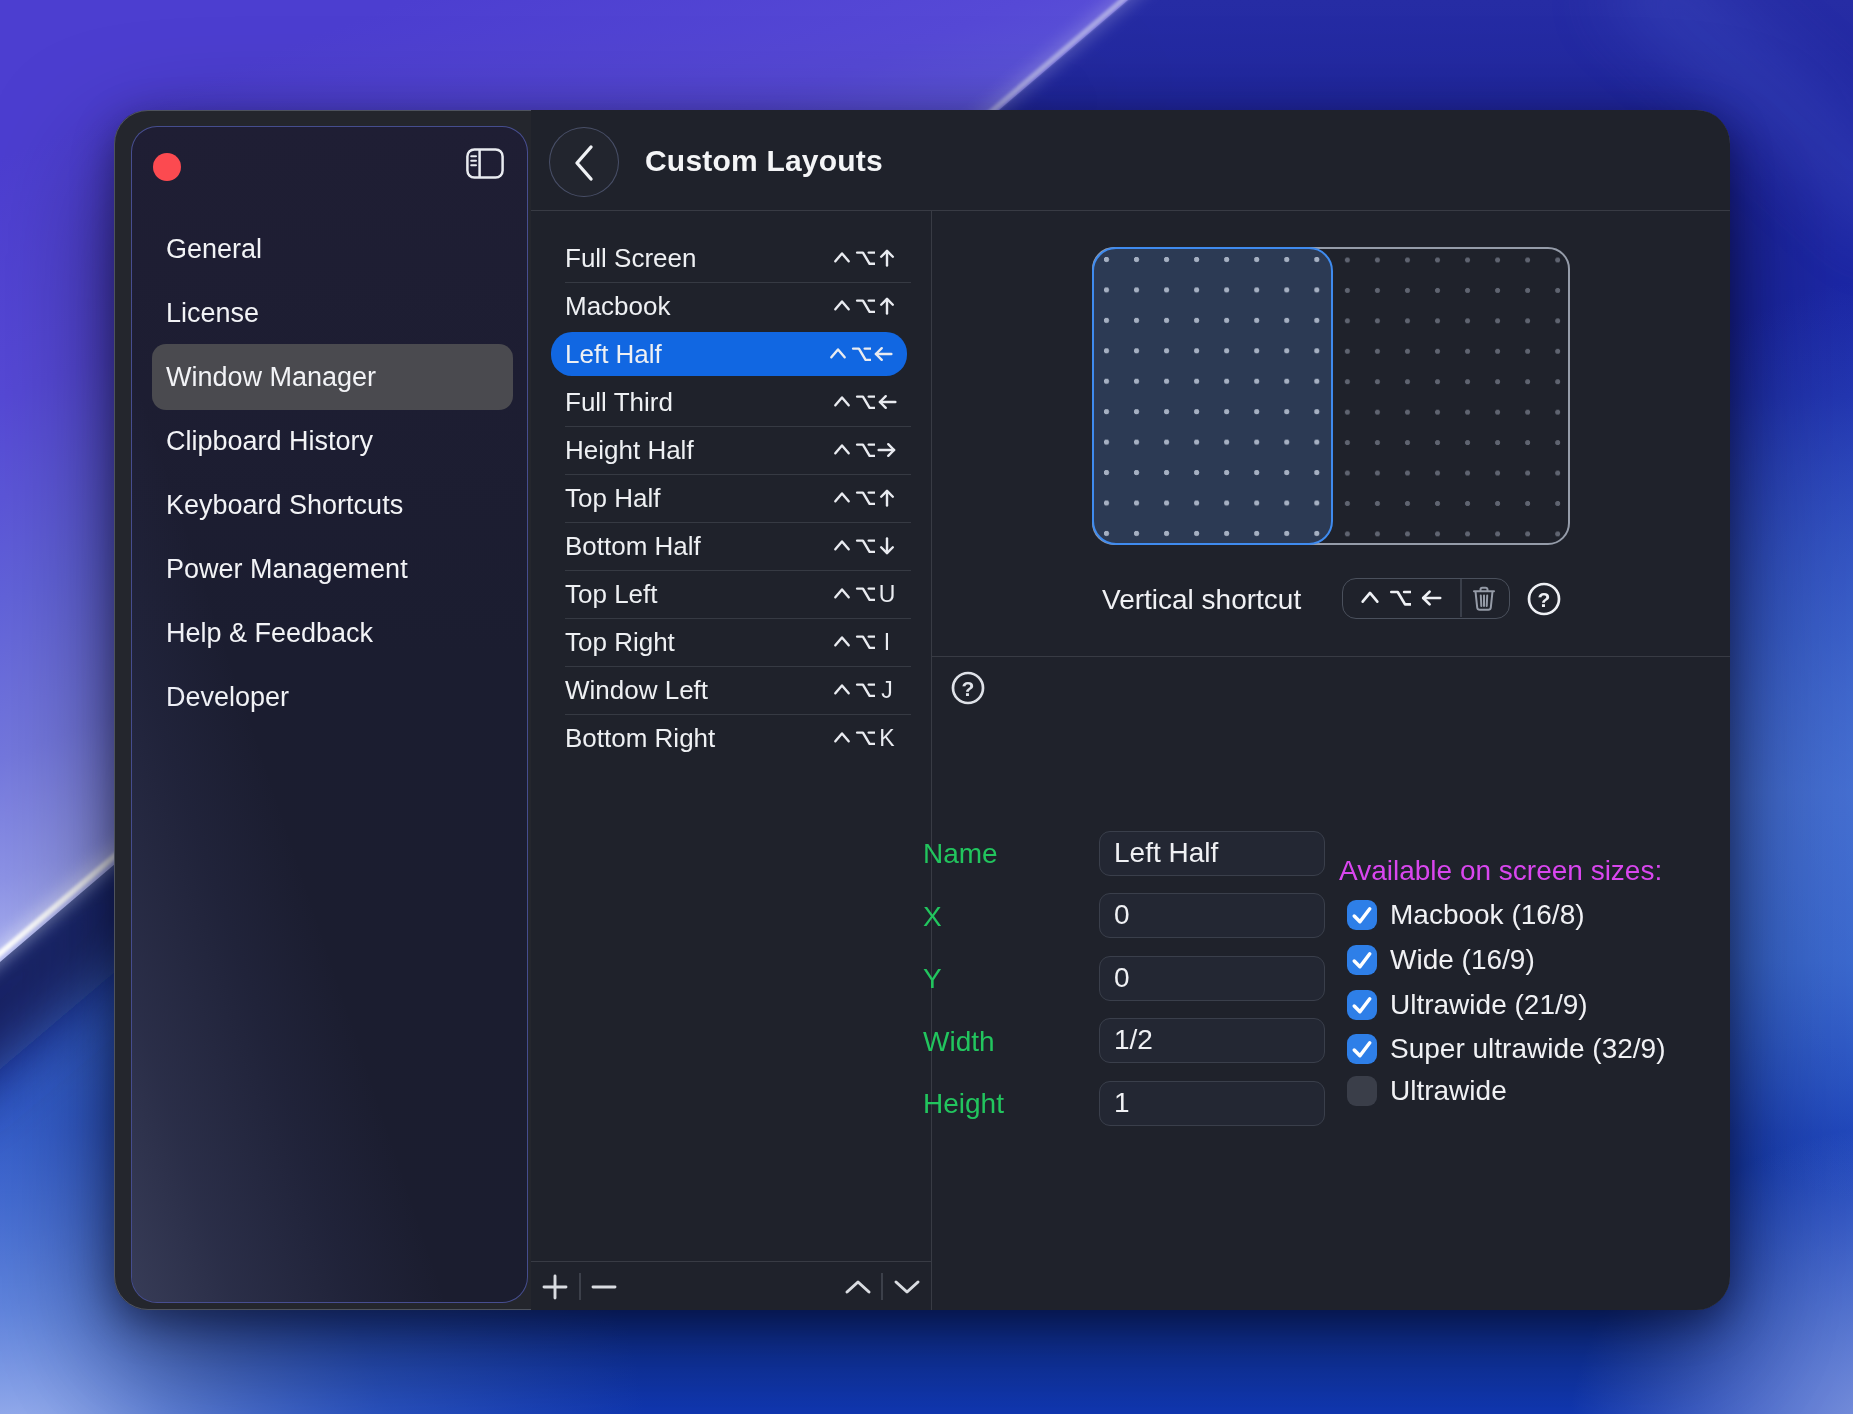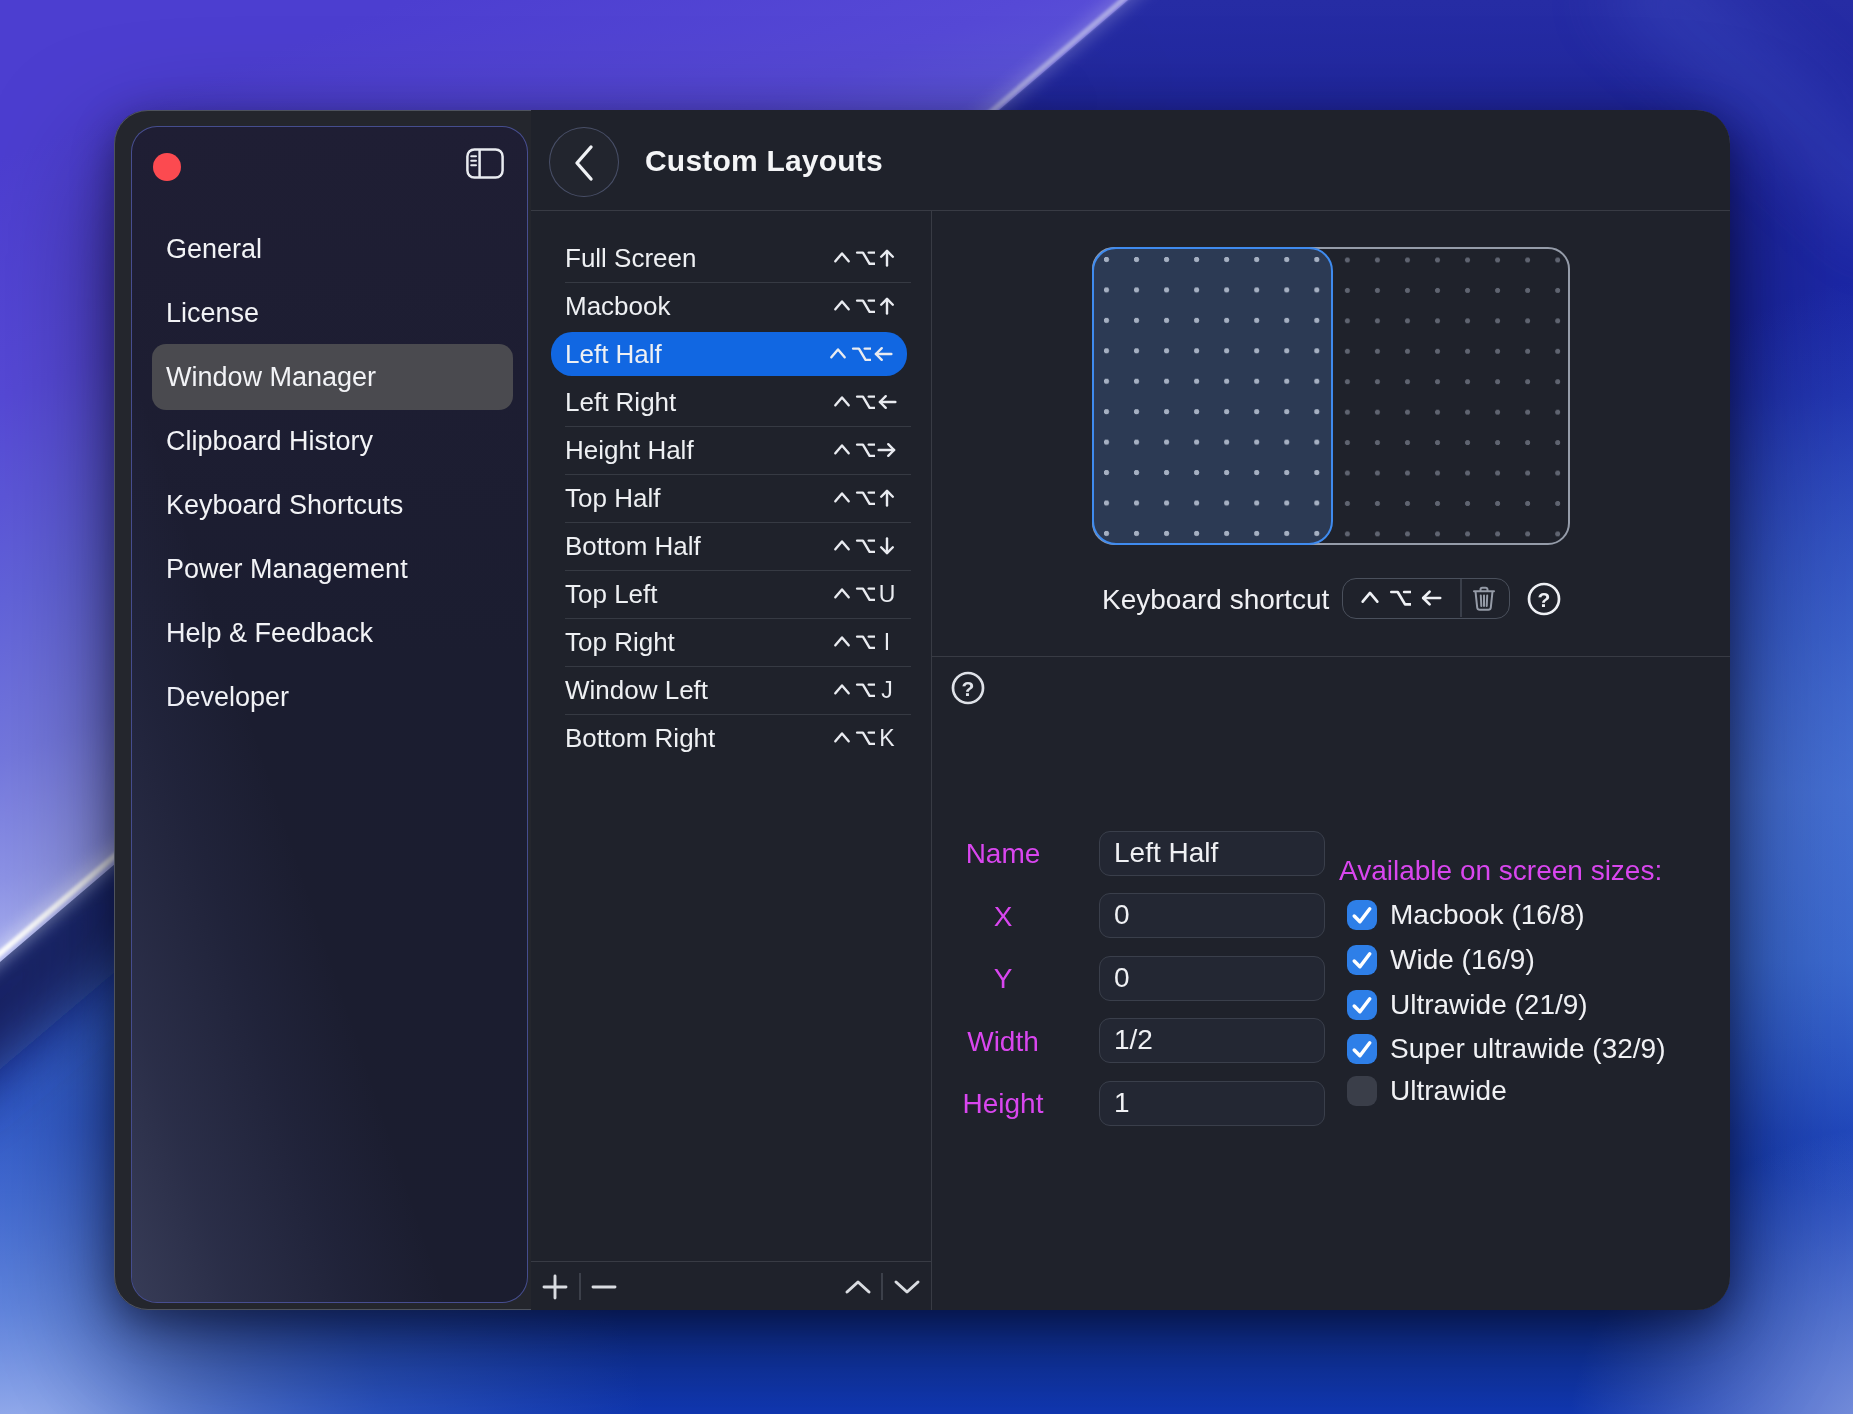--- a/index.html
+++ b/index.html
@@ -26,21 +26,21 @@
 .ticon{position:absolute;color:#d9dce1}
 .klabel{position:absolute;font-size:28px;color:#f0f1f4;white-space:nowrap}
 .kbox{position:absolute;left:811px;top:468px;width:168px;height:41px;border:1.5px solid #4a505c;border-radius:14px}
 .kbsep{position:absolute;left:117px;top:0px;width:1.5px;height:38px;background:#3a3f4a}
 .hdiv2{position:absolute;left:401px;top:546px;width:798px;height:1px;background:#383b44}
 .qc{position:absolute;width:34px;height:34px}
 .prevout{position:absolute;left:561px;top:137px;width:478px;height:298px;border:2px solid #959ca9;border-radius:22px;
  background-image:radial-gradient(circle at 2.5px 2.5px,rgba(126,132,146,.68) 2.15px,rgba(126,132,146,0) 2.9px);background-size:30.05px 30.45px;background-position:10.5px 8.5px;}
 .prevblue{position:absolute;left:561px;top:137px;width:241px;height:298px;border:2.5px solid #3f8bef;border-radius:24px;background-color:#2c3a54;
  background-image:radial-gradient(circle at 2.5px 2.5px,rgba(172,182,200,.95) 2.3px,rgba(172,182,200,0) 3px);background-size:30.05px 30.45px;background-position:10px 8px;}
-.flabel{position:absolute;font-size:28px;color:#d946ef;text-align:center;width:160px}
+.flabel{position:absolute;font-size:28px;color:#22c55e;text-align:left;width:160px}
 .finput{position:absolute;left:568px;width:226px;height:45px;border:1.5px solid #3a3f4b;border-radius:11px;background:#232733;font-size:28px;color:#f0f1f4;line-height:42px;padding-left:14px}
 .avail{position:absolute;left:808px;font-size:28px;color:#d946ef;white-space:nowrap}
 .cb{position:absolute;left:816px;width:30px;height:30px;border-radius:9px;background:#2e7fe8}
 .cb.off{background:#3a3e49}
 .cblabel{position:absolute;left:859px;font-size:28px;color:#f0f1f4;white-space:nowrap;height:30px;line-height:30px}
 </style></head>
 <body>
 <svg width="0" height="0" style="position:absolute">
     <defs>
 <g id="caret">
@@ -198,21 +198,21 @@
           </svg>
           <svg width="20" height="20" viewBox="0 0 24 24" stroke="#e9ebf0">
             <use href="#opt"></use>
           </svg>
           <svg width="20" height="20" viewBox="0 0 24 24" stroke="#e9ebf0">
             <use href="#arrL"></use>
           </svg>
         </div>
  </div>
  <div class="row" style="top:270px">
-  <div class="rname">Left Right</div>
+  <div class="rname">Full Third</div>
   <div class="rsc">
           <svg width="20" height="20" viewBox="0 0 24 24" stroke="#e9ebf0">
             <use href="#caret"></use>
           </svg>
           <svg width="20" height="20" viewBox="0 0 24 24" stroke="#e9ebf0">
             <use href="#opt"></use>
           </svg>
           <svg width="20" height="20" viewBox="0 0 24 24" stroke="#e9ebf0">
             <use href="#arrL"></use>
           </svg>
@@ -328,21 +328,21 @@
       </svg>
  <svg class="ticon" style="left:313px;top:1168px" width="28" height="18" viewBox="0 0 28 18">
         <path d="M3 14 L14 4 L25 14" stroke="#d9dce1" stroke-width="3" stroke-linecap="round" stroke-linejoin="round" fill="none"></path>
       </svg>
  <svg class="ticon" style="left:362px;top:1168px" width="28" height="18" viewBox="0 0 28 18">
         <path d="M3 4 L14 14 L25 4" stroke="#d9dce1" stroke-width="3" stroke-linecap="round" stroke-linejoin="round" fill="none"></path>
       </svg>
 
  <div class="prevout"></div>
  <div class="prevblue"></div>
- <div class="klabel" style="left:571px;top:474px">Keyboard shortcut</div>
+ <div class="klabel" style="left:571px;top:474px">Vertical shortcut</div>
  <div class="kbox">
    <svg style="position:absolute;left:16px;top:8px" width="22" height="22" viewBox="0 0 24 24" stroke="#eef0f4">
           <use href="#caret"></use>
         </svg>
    <svg style="position:absolute;left:46px;top:8px" width="22" height="22" viewBox="0 0 24 24" stroke="#eef0f4">
           <use href="#opt"></use>
         </svg>
    <svg style="position:absolute;left:77px;top:8px" width="22" height="22" viewBox="0 0 24 24" stroke="#eef0f4">
           <use href="#arrL"></use>
         </svg>

